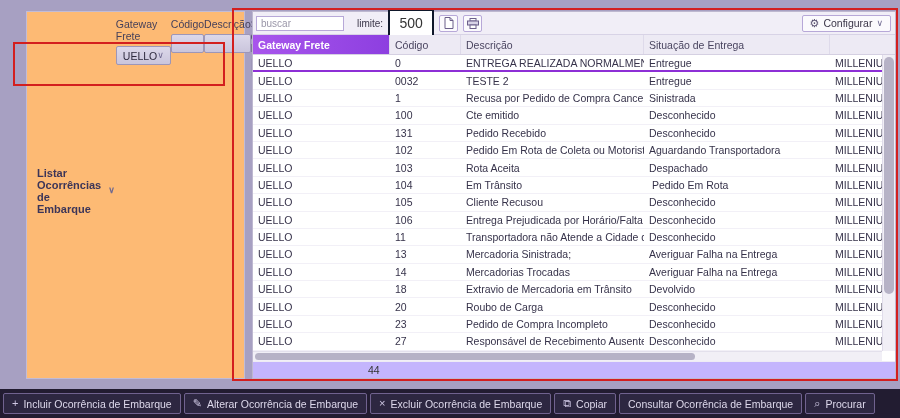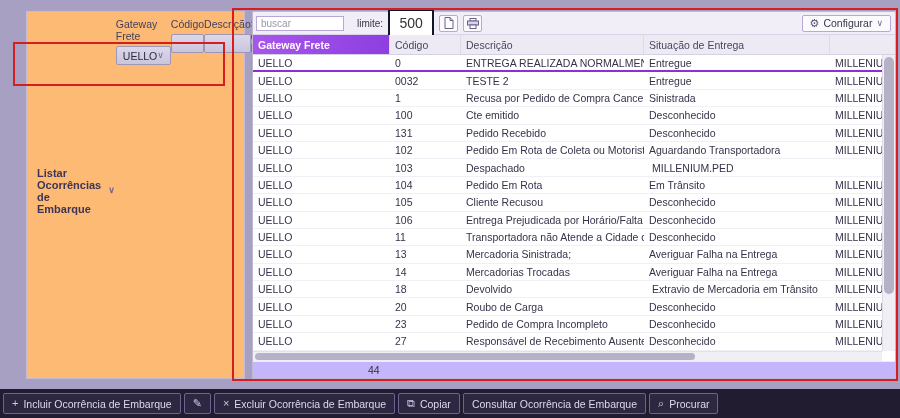--- a/index.html
+++ b/index.html
@@ -173,29 +173,30 @@
     <div class="td c-gw">UELLO</div>
     <div class="td c-cod">102</div>
     <div class="td c-desc">Pedido Em Rota de Coleta ou Motorista saiu ...</div>
     <div class="td c-sit">Aguardando Transportadora</div>
     <div class="td c-ev">MILLENIUM.PED</div>
   </div>
 
   <div class="tr">
     <div class="td c-gw">UELLO</div>
     <div class="td c-cod">103</div>
+    <div class="td c-desc">Rota Aceita</div>
     <div class="td c-sit">Despachado</div>
     <div class="td c-ev">MILLENIUM.PED</div>
   </div>
 
   <div class="tr">
     <div class="td c-gw">UELLO</div>
     <div class="td c-cod">104</div>
+    <div class="td c-sit">Em Trânsito</div>
     <div class="td c-desc">Pedido Em Rota</div>
-    <div class="td c-sit">Em Trânsito</div>
     <div class="td c-ev">MILLENIUM.PED</div>
   </div>
 
   <div class="tr">
     <div class="td c-gw">UELLO</div>
     <div class="td c-cod">105</div>
     <div class="td c-desc">Cliente Recusou</div>
     <div class="td c-sit">Desconhecido</div>
     <div class="td c-ev">MILLENIUM.PED</div>
   </div>
@@ -228,22 +229,22 @@
     <div class="td c-gw">UELLO</div>
     <div class="td c-cod">14</div>
     <div class="td c-desc">Mercadorias Trocadas</div>
     <div class="td c-sit">Averiguar Falha na Entrega</div>
     <div class="td c-ev">MILLENIUM.PED</div>
   </div>
 
   <div class="tr">
     <div class="td c-gw">UELLO</div>
     <div class="td c-cod">18</div>
+    <div class="td c-desc">Extravio de Mercadoria em Trânsito</div>
     <div class="td c-sit">Devolvido</div>
-    <div class="td c-desc">Extravio de Mercadoria em Trânsito</div>
     <div class="td c-ev">MILLENIUM.PED</div>
   </div>
 
   <div class="tr">
     <div class="td c-gw">UELLO</div>
     <div class="td c-cod">20</div>
     <div class="td c-desc">Roubo de Carga</div>
     <div class="td c-sit">Desconhecido</div>
     <div class="td c-ev">MILLENIUM.PED</div>
   </div>
@@ -279,20 +280,21 @@
   </div>
 
   <div class="footer">
   <button class="fbtn">
     <span class="icon">+</span>
     <span class="lbl">Incluir Ocorrência de Embarque</span>
   </button>
 
   <button class="fbtn">
     <span class="icon">✎</span>
+    <span class="lbl">Alterar Ocorrência de Embarque</span>
   </button>
 
   <button class="fbtn">
     <span class="icon">×</span>
     <span class="lbl">Excluir Ocorrência de Embarque</span>
   </button>
 
   <button class="fbtn">
     <span class="icon">⧉</span>
     <span class="lbl">Copiar</span>

